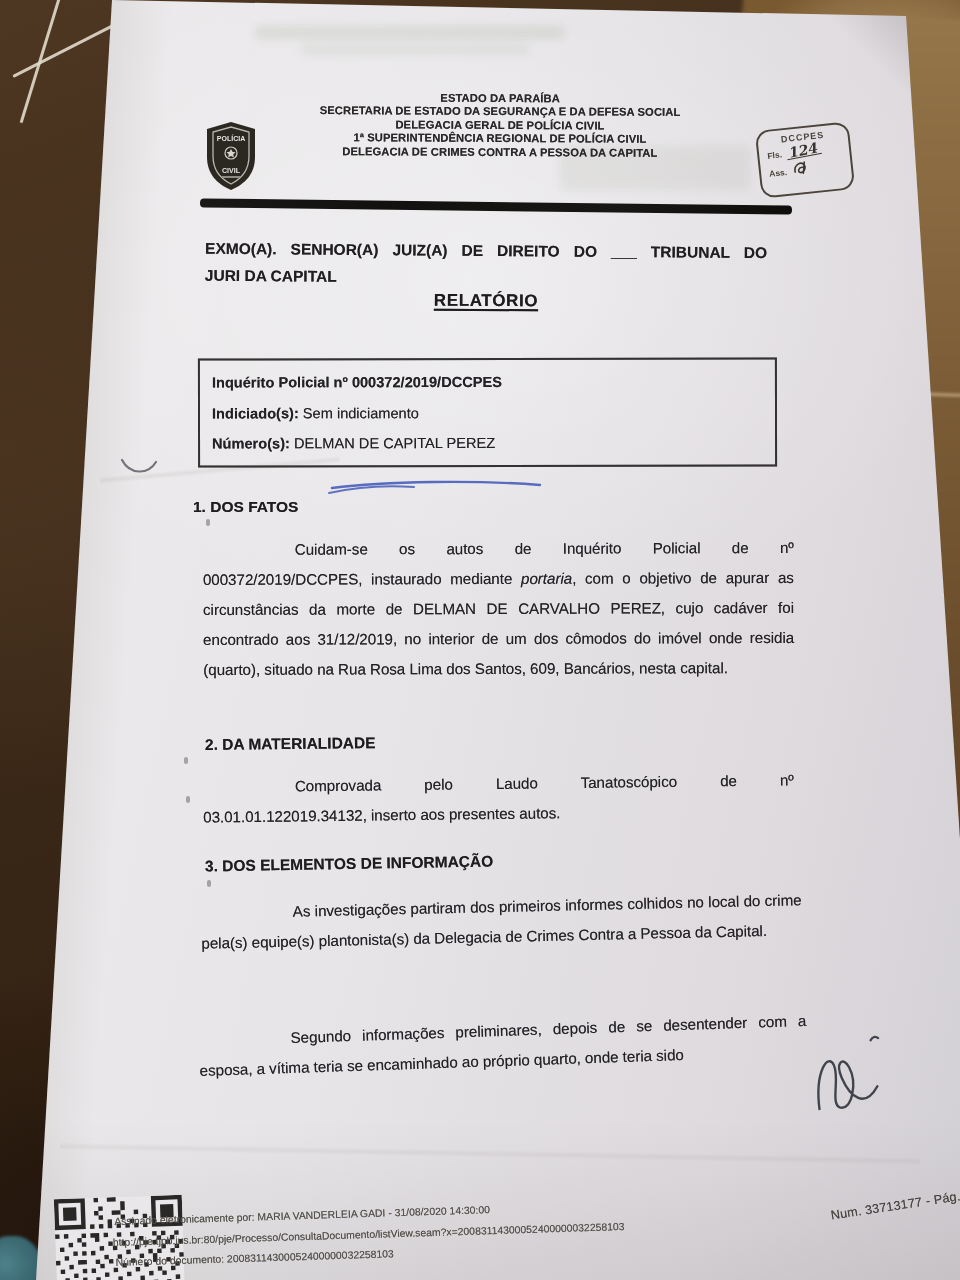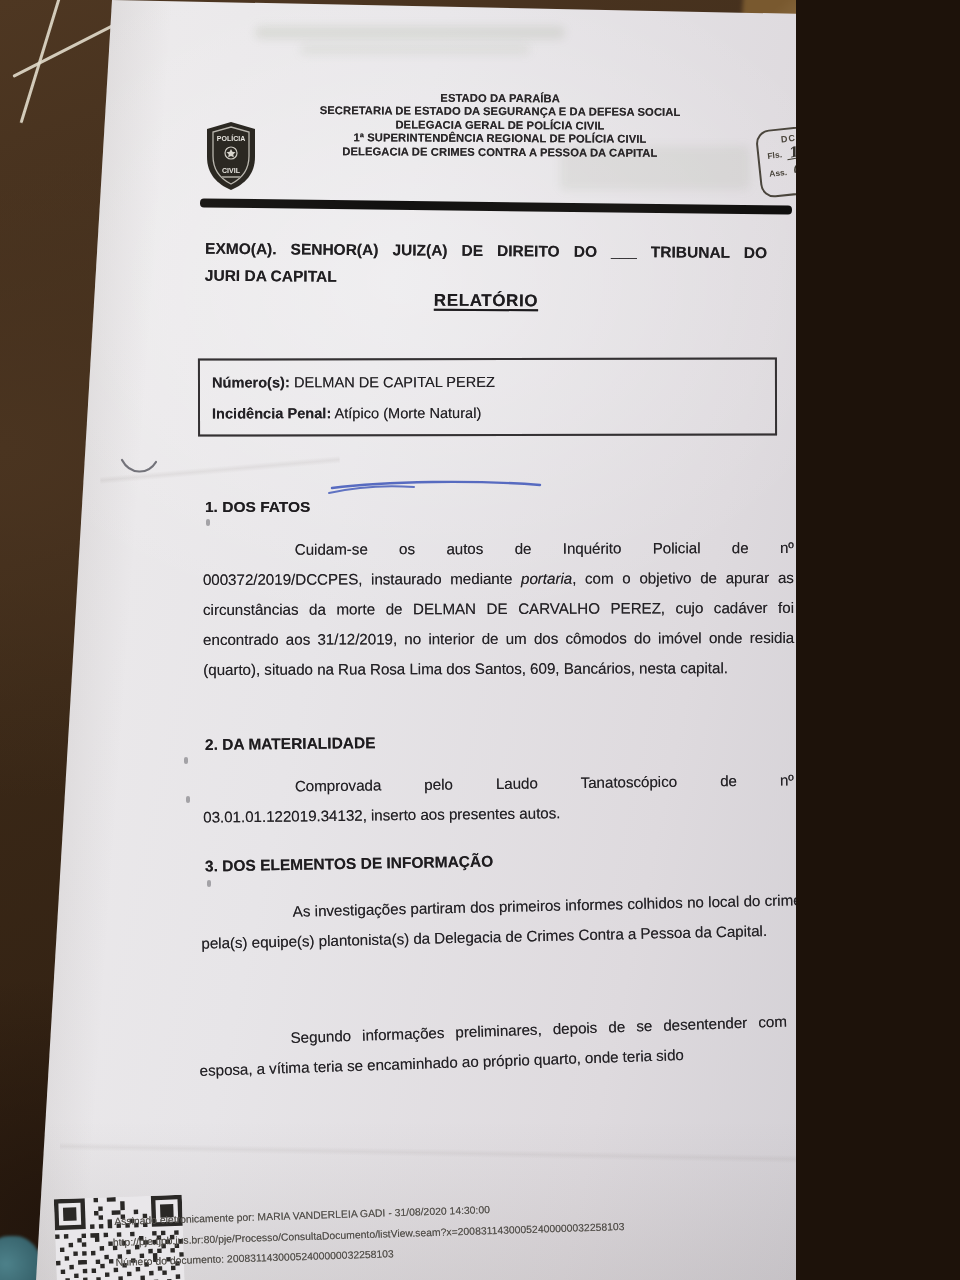--- a/index.html
+++ b/index.html
@@ -1,16 +1,16 @@
 <!DOCTYPE html>
 <html><head>
 <meta charset="utf-8">
 <style>
   html,body{margin:0;padding:0;background:#1d120a;}
-  .scene{position:relative;width:796px;height:1280px;overflow:hidden;
+  .scene{position:relative;width:960px;height:1280px;overflow:hidden;
          font-family:"Liberation Sans",sans-serif;}
 
   
   .bg{position:absolute;inset:0;
       background:
         radial-gradient(520px 420px at 8% 96%, #22150c 0%, rgba(34,21,12,0) 60%),
         radial-gradient(700px 500px at 0% 35%, #4a3420 0%, rgba(74,52,32,0) 70%),
         linear-gradient(160deg,#4e3722 0%,#3a2817 45%,#2c1c0f 100%);}
   .bg-tan-top{position:absolute;left:740px;top:-30px;width:260px;height:160px;
       background:radial-gradient(140px 90px at 60% 55%, #a8895a 0%, #8c6d43 70%, #79592f 100%);
@@ -86,21 +86,21 @@
   .b{font-weight:700;}
   .pen-underline{position:absolute;left:326px;top:476px;pointer-events:none;}
 
   
   .h-sec{position:absolute;font-weight:700;font-size:15.5px;color:#1e1c1f;
       text-shadow:0 0 .5px rgba(30,28,31,.65);}
   .para{position:absolute;font-size:15.2px;line-height:30px;color:#232125;
       text-align:justify;text-indent:92px;letter-spacing:-.05px;
       text-shadow:0 0 .5px rgba(35,33,37,.6);}
   .nw{white-space:nowrap;}
-  #h1{left:205px;top:498px;transform:rotate(0deg);}
+  #h1{left:193px;top:498px;transform:rotate(0deg);}
   #p1{left:203px;top:534px;width:591px;transform:rotate(-.2deg);}
   #h2{left:205px;top:735px;transform:rotate(-.6deg);}
   #p2{left:203px;top:769px;width:591px;transform:rotate(-.7deg);}
   #h3{left:205px;top:855px;transform:rotate(-1deg);}
   #p3{left:201px;top:892px;width:601px;transform:rotate(-1.3deg);}
   #p4{left:199px;top:1016px;width:608px;transform:rotate(-1.9deg);}
 
   .pen-mark{position:absolute;pointer-events:none;}
   .speck{position:absolute;width:4px;height:7px;background:#6a6a70;opacity:.55;border-radius:2px;}
 
@@ -177,22 +177,23 @@
 
     <div class="rule"></div>
 
     <div class="addressing">
       <div class="addr-l1">EXMO(A). SENHOR(A) JUIZ(A) DE DIREITO DO ___ TRIBUNAL DO</div>
       <div>JURI DA CAPITAL</div>
     </div>
     <div class="doc-title">RELATÓRIO</div>
 
     <div class="case-box">
+      <div class="row b">Inquérito Policial nº 000372/2019/DCCPES</div>
+      <div class="row"><span class="b">Indiciado(s):</span> <span>Sem indiciamento</span></div>
       <div class="row"><span class="b">Número(s):</span> <span>DELMAN DE CAPITAL PEREZ</span></div>
-      <div class="row"><span class="b">Incidência Penal:</span> <span>Atípico (Morte Natural)</span></div>
     </div>
     <svg class="pen-underline" width="220" height="22" viewBox="0 0 220 22">
       <path d="M6 12 C60 5 150 4 214 9" fill="none" stroke="#3d55b8" stroke-width="2.4" stroke-linecap="round" opacity=".85"></path>
       <path d="M3 17 C30 11 60 9 88 11" fill="none" stroke="#3d55b8" stroke-width="2" stroke-linecap="round" opacity=".8"></path>
     </svg>
 
     <svg class="pen-mark" style="left:118px;top:456px;" width="42" height="22" viewBox="0 0 42 22">
       <path d="M4 4 C12 19 30 19 38 6" fill="none" stroke="#55555e" stroke-width="2.2" stroke-linecap="round" opacity=".8"></path>
     </svg>
     <div class="speck" style="left:206px;top:519px;"></div>

